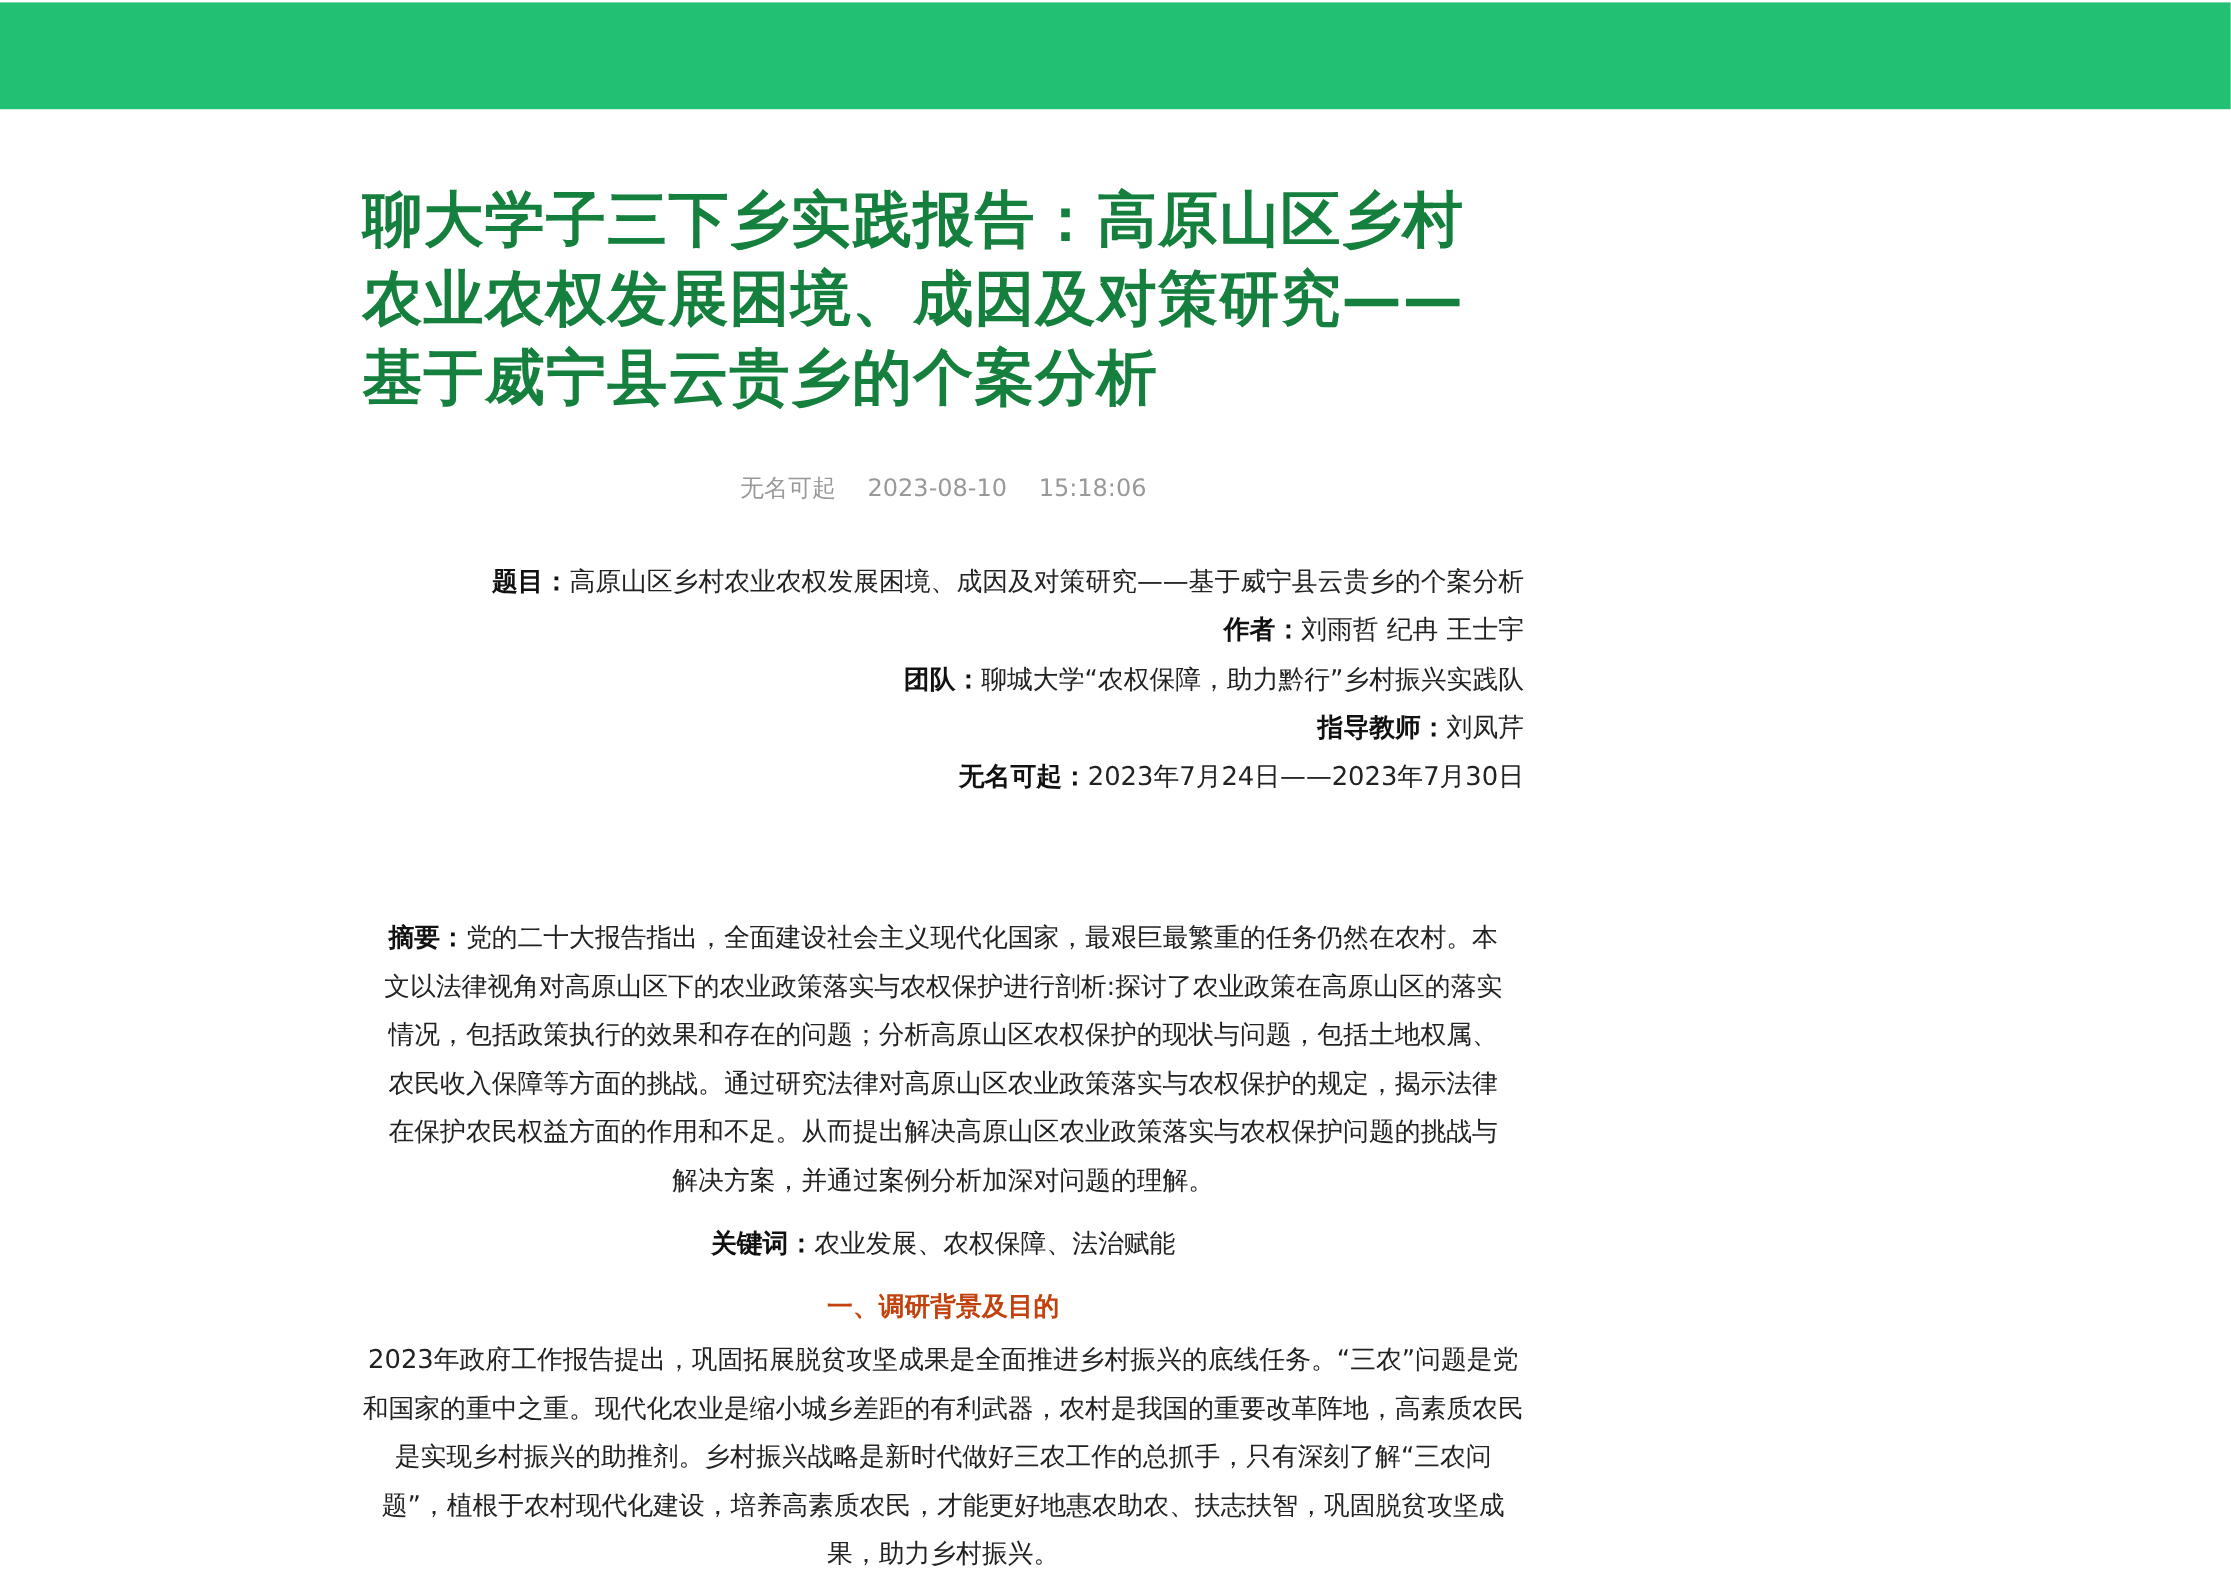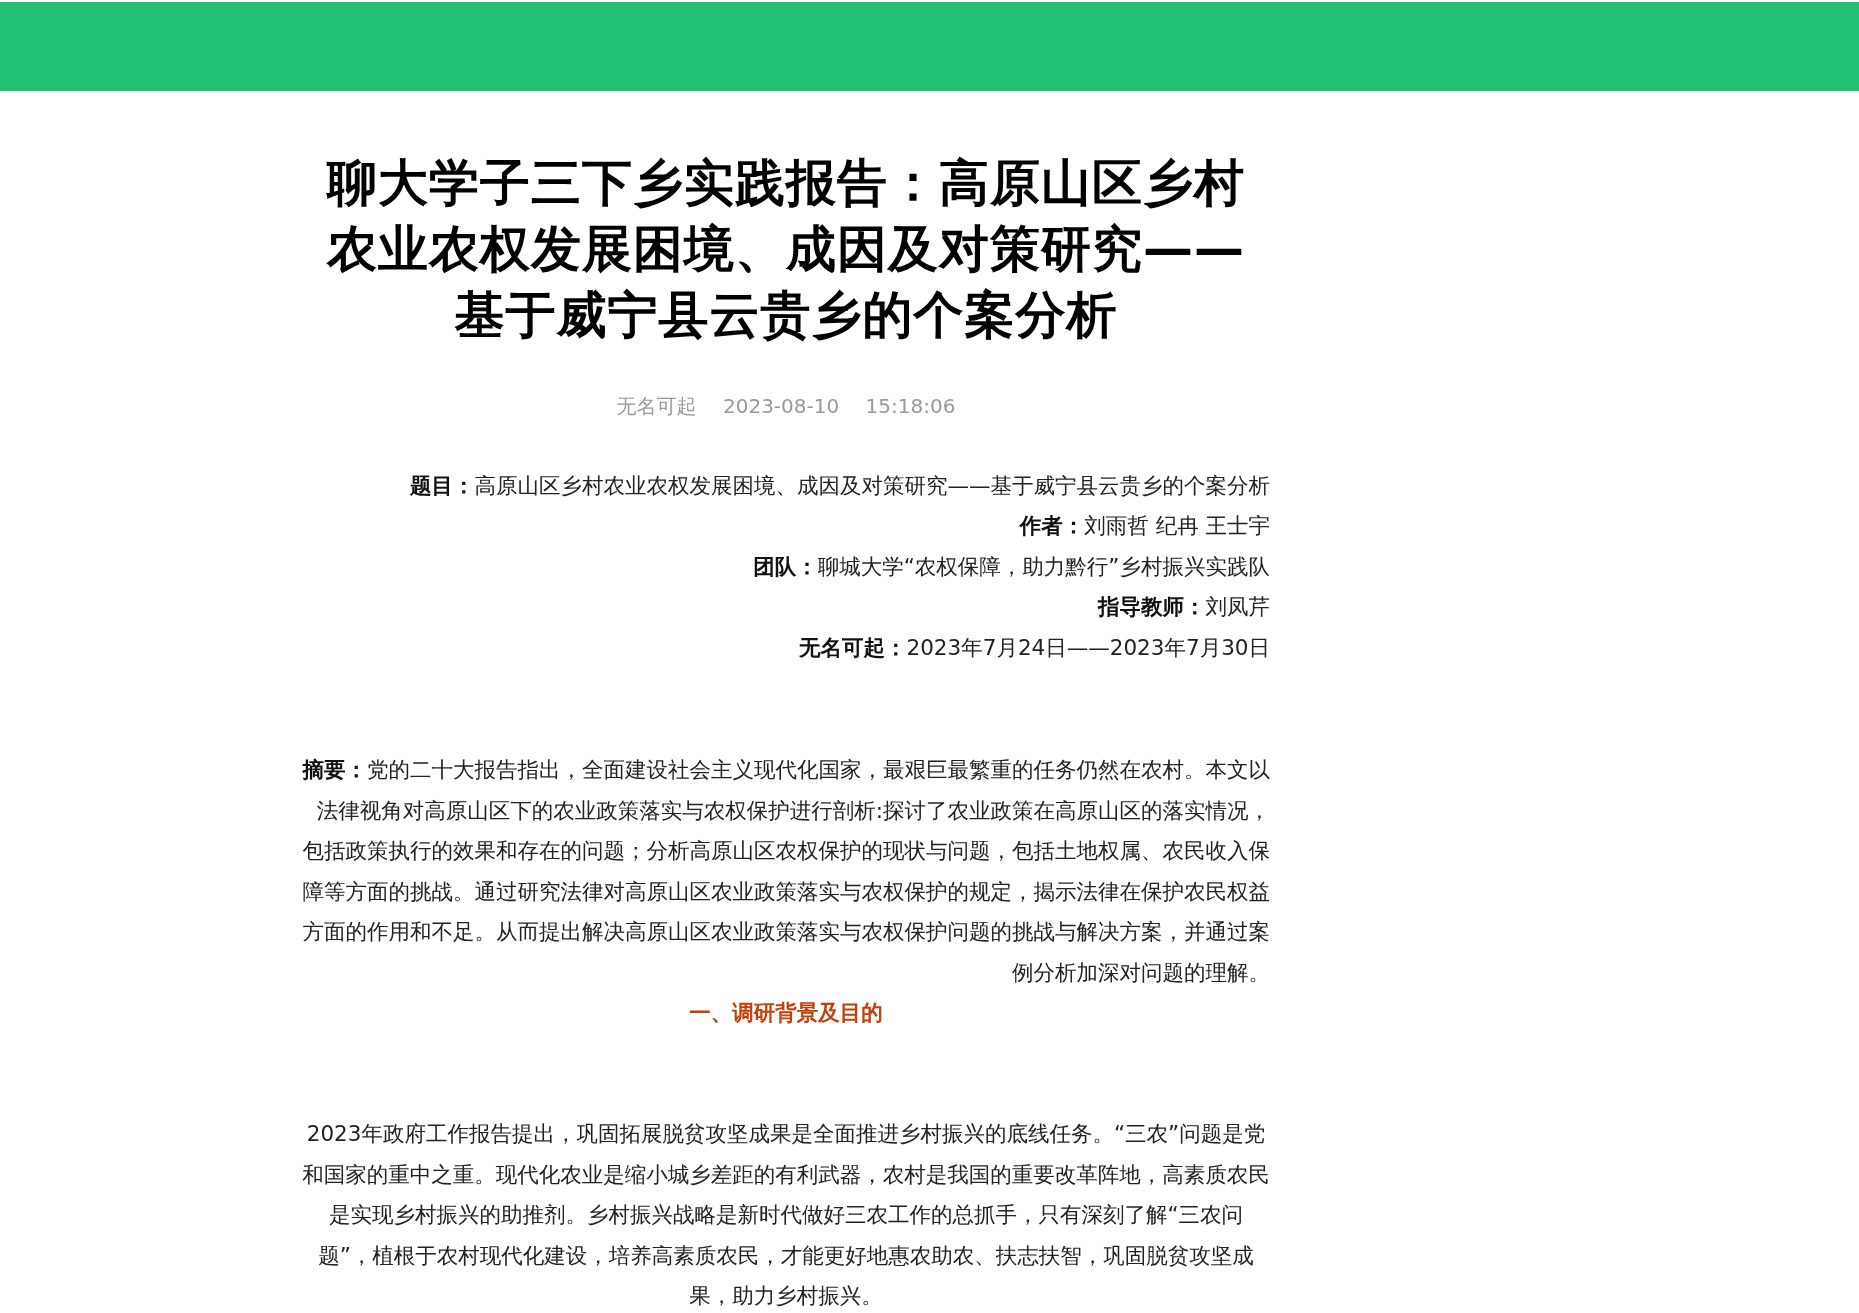--- a/index.html
+++ b/index.html
@@ -27,25 +27,24 @@
       left: 302px;
       top: 0;
       width: 968px;
     }
     .title {
       position: absolute;
       left: 0;
       top: 150px;
       width: 968px;
       margin: 0;
-      text-align: center;
       font-size: 50px;
       line-height: 66px;
       font-weight: bold;
-      color: #000000;
+      color: #15803d;
       letter-spacing: 1px;
     }
     .meta {
       position: absolute;
       left: 0;
       top: 392px;
       width: 968px;
       text-align: center;
       font-size: 20px;
       line-height: 28px;
@@ -67,21 +66,21 @@
     .abstract {
       position: absolute;
       left: 0;
       top: 750px;
       width: 968px;
       text-align: center;
       color: #222222;
       font-size: 21.5px;
       line-height: 40.5px;
     }
-    .abstract p { margin: 0; text-align: right; }
+    .abstract p { margin: 12px; }
     .abstract b { font-weight: bold; color: #111111; }
     .section-heading {
       margin: 0;
       font-weight: bold;
       font-size: 21.5px;
       color: #c2410c;
     }
     .body-text {
       position: absolute;
       left: 0;
@@ -112,20 +111,21 @@
   <div class="info">
     <p><b>题目：</b><span>高原山区乡村农业农权发展困境、成因及对策研究——基于威宁县云贵乡的个案分析</span></p>
     <p><b>作者：</b><span>刘雨哲 纪冉 王士宇</span></p>
     <p><b>团队：</b><span>聊城大学“农权保障，助力黔行”乡村振兴实践队</span></p>
     <p><b>指导教师：</b><span>刘凤芹</span></p>
     <p><b>无名可起：</b><span>2023年7月24日——2023年7月30日</span></p>
   </div>
 
   <div class="abstract">
     <p><b>摘要：</b><span>党的二十大报告指出，全面建设社会主义现代化国家，最艰巨最繁重的任务仍然在农村。本文以法律视角对高原山区下的农业政策落实与农权保护进行剖析:探讨了农业政策在高原山区的落实情况，包括政策执行的效果和存在的问题；分析高原山区农权保护的现状与问题，包括土地权属、农民收入保障等方面的挑战。通过研究法律对高原山区农业政策落实与农权保护的规定，揭示法律在保护农民权益方面的作用和不足。从而提出解决高原山区农业政策落实与农权保护问题的挑战与解决方案，并通过案例分析加深对问题的理解。</span></p>
+    <p><b>关键词：</b><span>农业发展、农权保障、法治赋能</span></p>
     <h2 class="section-heading">一、调研背景及目的</h2>
   </div>
 
   <div class="body-text">
     <p>2023年政府工作报告提出，巩固拓展脱贫攻坚成果是全面推进乡村振兴的底线任务。“三农”问题是党和国家的重中之重。现代化农业是缩小城乡差距的有利武器，农村是我国的重要改革阵地，高素质农民是实现乡村振兴的助推剂。乡村振兴战略是新时代做好三农工作的总抓手，只有深刻了解“三农问题”，植根于农村现代化建设，培养高素质农民，才能更好地惠农助农、扶志扶智，巩固脱贫攻坚成果，助力乡村振兴。</p>
   </div>
 
 </div>
 
 </body></html>

